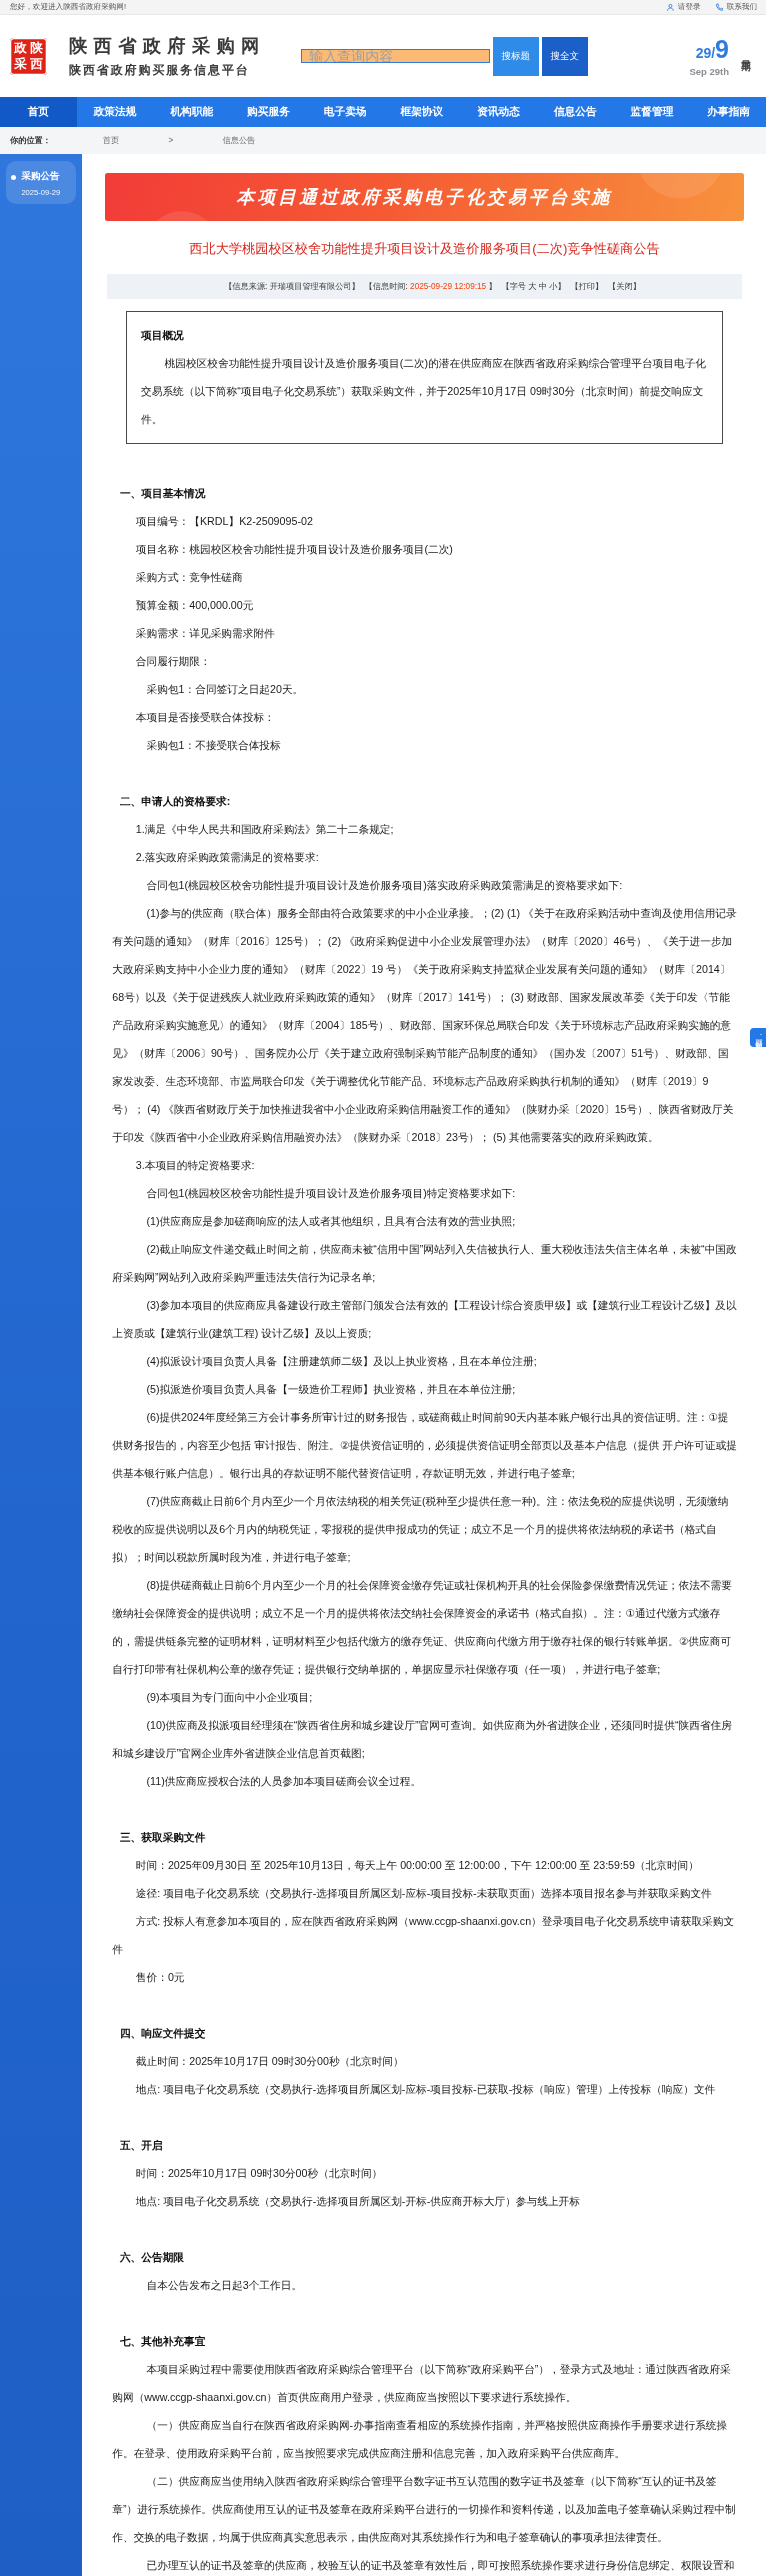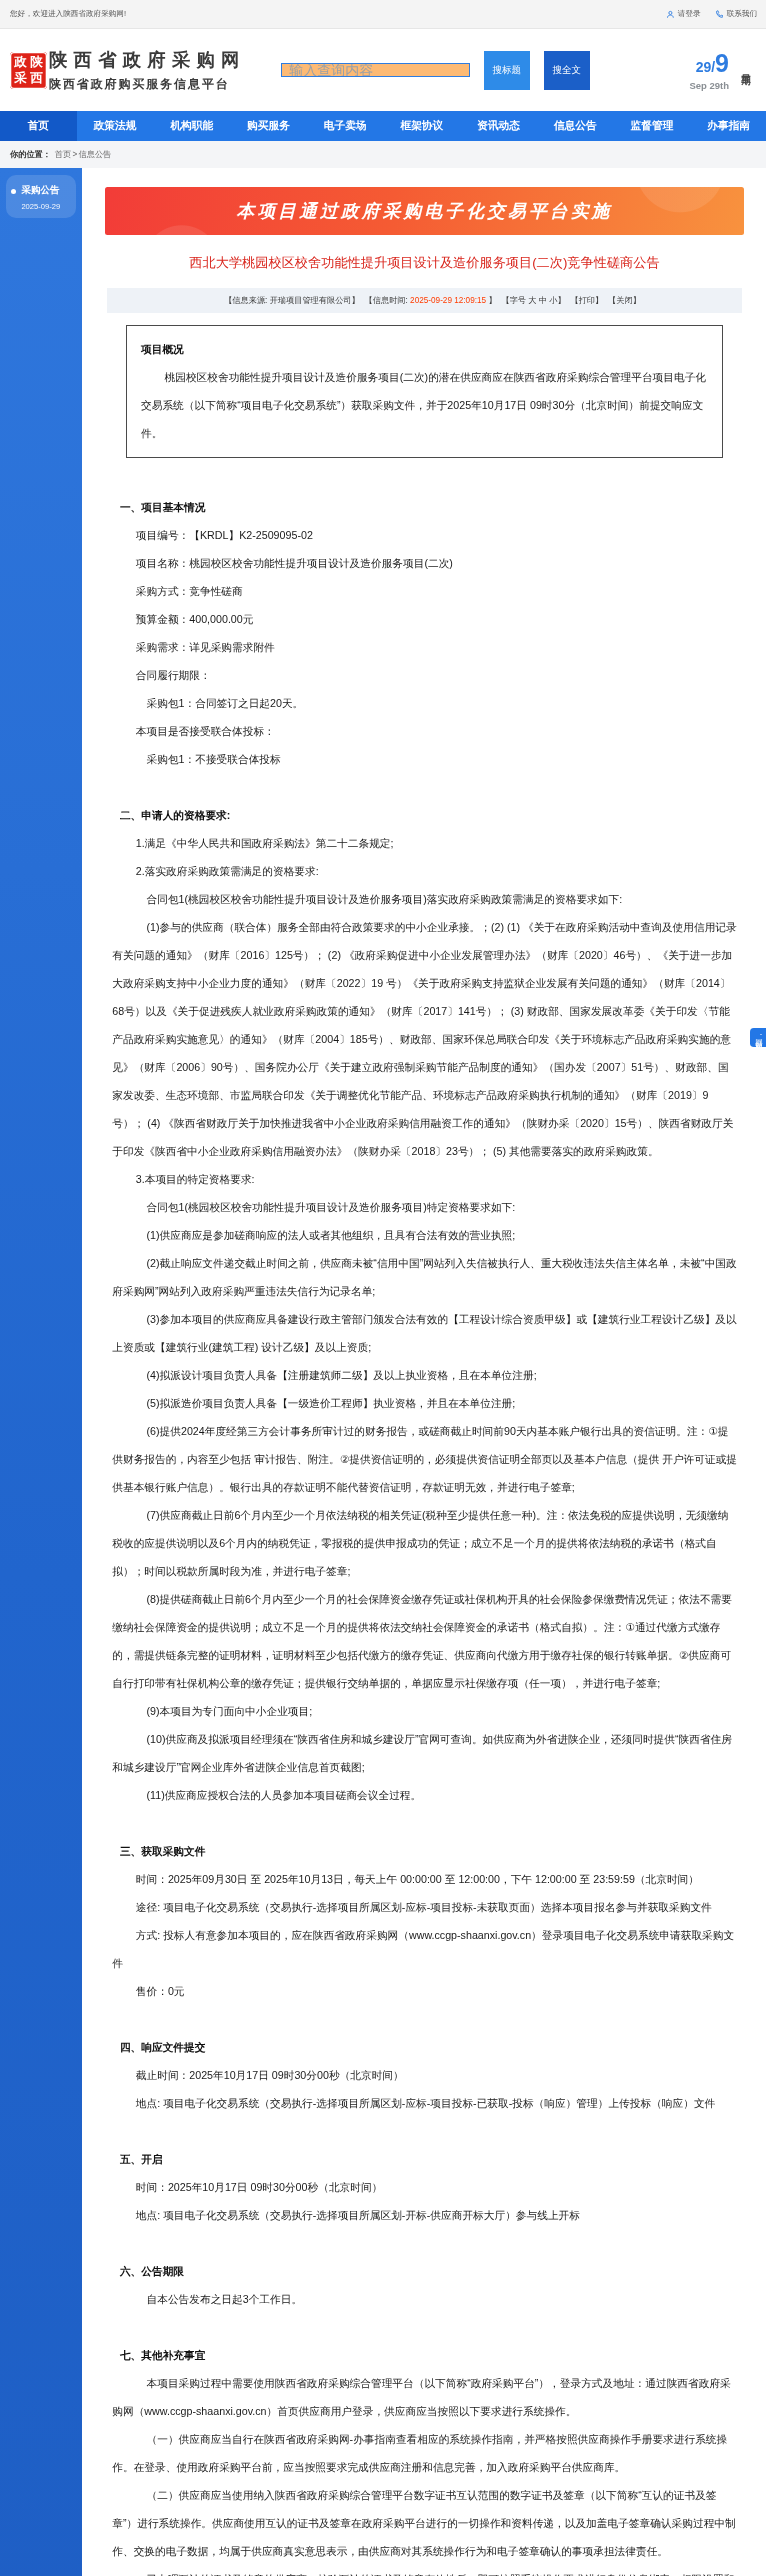--- a/index.html
+++ b/index.html
@@ -1,60 +1,60 @@
 <!DOCTYPE html>
 <html style="font-size:10px"><head>
 <meta charset="utf-8">
 <style>
   * { margin:0; padding:0; box-sizing:border-box; }
   html { background:#e9ebee; }
   body { width:767px; margin:0 auto; position:relative; background:#f4f5f7;
          font-family:"Liberation Sans","DejaVu Sans",sans-serif; color:#333; }
 
   
-  .topbar { height:29px; background:#f4f4f4; border-bottom:0.6px solid #e6e6e6;
+  .topbar { height:15px; background:#f4f4f4; border-bottom:0.6px solid #e6e6e6;
             display:flex; align-items:center; justify-content:space-between;
             padding:0 10px; font-size:7.6px; color:#555; }
   .topbar-right { display:flex; align-items:center; gap:14px; }
   .top-link { display:flex; align-items:center; gap:3.2px; color:#555; cursor:pointer; }
   .top-link svg { display:block; }
 
   
   .header { background:#fff; height:82px; display:flex; align-items:center; padding:0 10px; }
   .seal { width:37px; height:37px; background:#de2318; border-radius:3.8px;
           display:grid; grid-template-columns:1fr 1fr; place-items:center;
           box-shadow:inset 0 0 0 1.3px #fff, inset 0 0 0 2.5px #de2318; padding:2.5px; }
   .seal span { color:#fff; font-weight:bold; font-size:12.6px; line-height:15px; }
-  .brand { margin-left:2px; }
+  .brand { margin-left:22px; }
   .brand .t1 { font-size:18.3px; font-weight:bold; color:#3a3a3a; letter-spacing:6.3px; }
   .brand .t2 { font-size:12px; font-weight:bold; color:#3a3a3a; letter-spacing:1.9px; margin-top:3.8px; }
   .searchwrap { display:flex; align-items:center; margin-left:35px; }
   .search-input { width:189px; height:14px; border:1.3px solid #2e7ce0; background:#fdba74;
                   font-size:14px; padding:0 7.6px; outline:none; color:#333; }
   .search-input::placeholder { color:#9aa0a6; }
   .btn-search { height:39px; padding:0 8.8px; border:none; color:#fff; font-size:9.5px;
-                cursor:pointer; margin-left:14px; }
+                cursor:pointer; margin-left:3px; }
   .btn-title { background:#2e8be8; }
   .btn-full  { background:#1b5fc8; }
   .datebox { margin-left:auto; display:flex; align-items:center; gap:10px; padding-right:5px; }
   .dm { text-align:right; }
   .dm .frac { color:#2e7ce0; font-weight:bold; }
   .dm .d1 { font-size:14px; } .dm .d2 { font-size:25px; }
   .dm .eng { font-size:9.5px; color:#8a8f94; font-weight:bold; margin-top:1.3px; }
   .week { writing-mode:vertical-lr; font-size:9.5px; color:#444; font-weight:bold; letter-spacing:2.5px; }
 
   
   .nav { height:30px; background:#2377e6; display:flex; }
   .nav-item { flex:1; display:flex; align-items:center; justify-content:center;
               color:#fff; font-size:10.7px; font-weight:bold; cursor:pointer; }
   .nav-item.active { background:#1259c8; }
 
   
   .crumbbar { height:26.5px; display:flex; align-items:center; padding:0 10px;
-              font-size:8.2px; color:#666; }
+              font-size:8.2px; color:#666;gap:48px; }
   .crumbbar .loc { font-weight:bold; color:#333; margin-right:3.8px; }
   .crumbbar a { color:#666; text-decoration:none; cursor:pointer; }
   .crumb-sep { margin:0 1.3px; }
 
   
   .page { display:flex; align-items:stretch; }
   .side { width:82px; background:linear-gradient(180deg,#2f77dd 0%,#2165cd 55%,#1e5ec4 100%);
           position:relative; z-index:2; margin-bottom:-28px; border-radius:0 0 2.5px 2.5px; }
   .side-card { margin:7.6px 6.3px; background:rgba(255,255,255,.14); border-radius:10px;
                padding:8.8px 6.3px 7.6px 8.8px; color:#fff; position:relative; }

